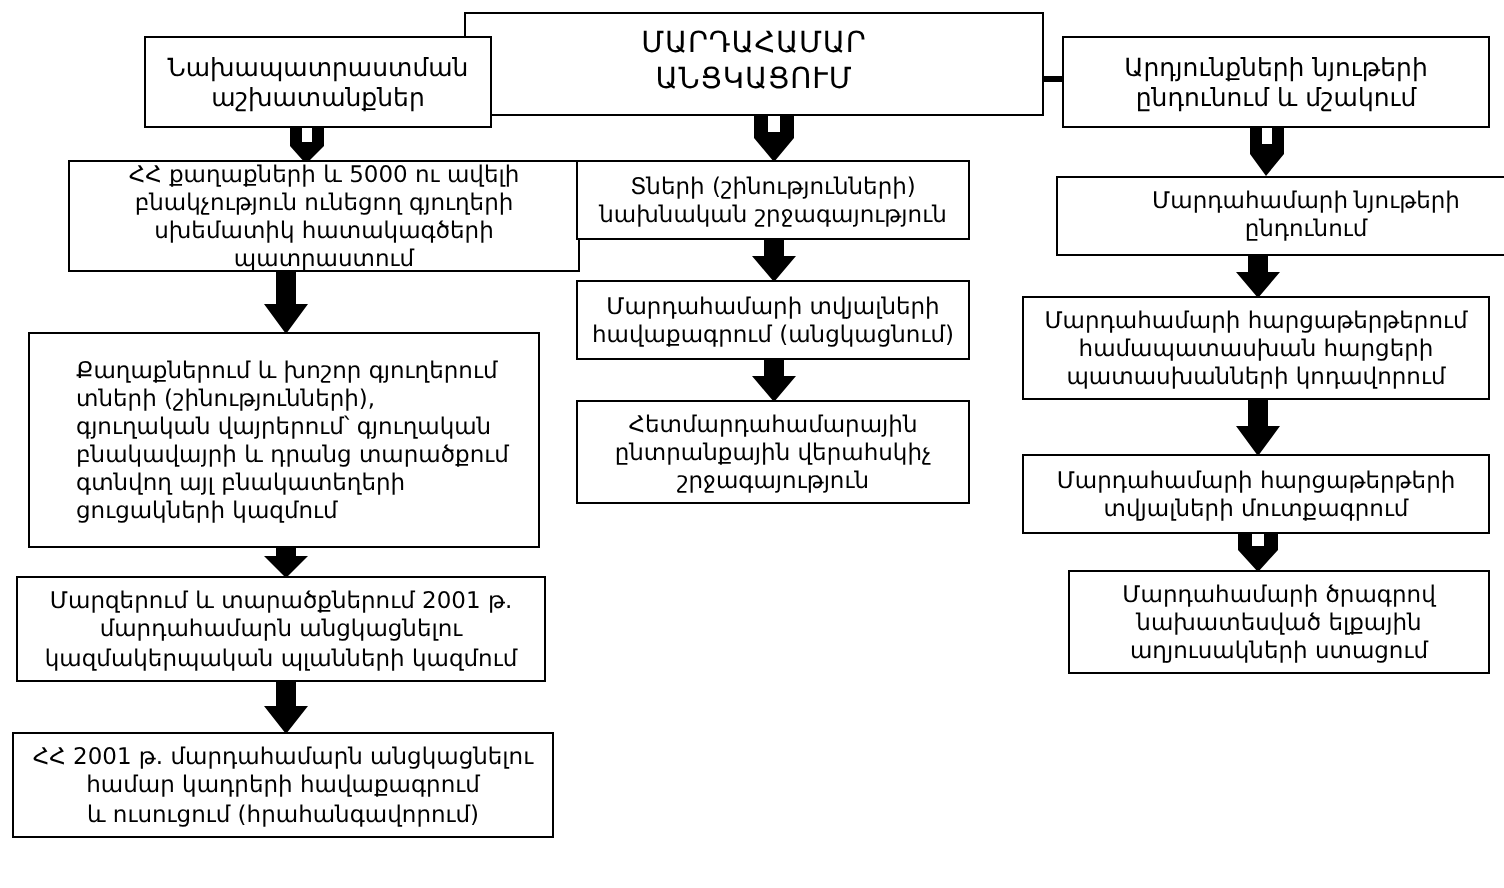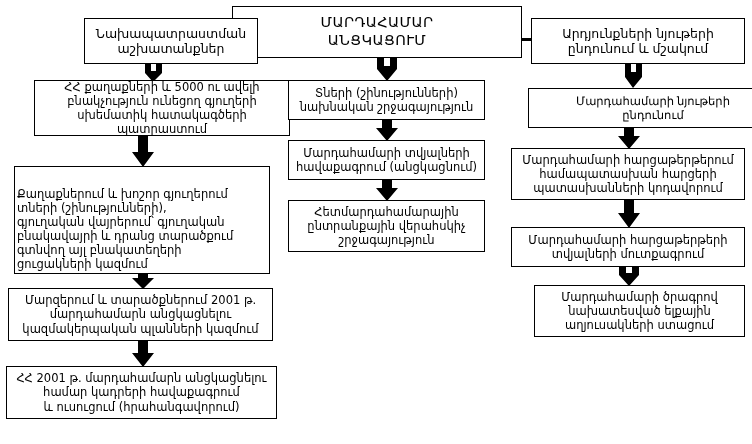--- a/index.html
+++ b/index.html
@@ -57,38 +57,38 @@
 </head>
 <body>
 
 <div id="canvas">
 
   <div class="box title" style="left:232px; top:6px; width:290px; height:52px;">
     <span class="line">ՄԱՐԴԱՀԱՄԱՐ</span>
     <span class="line">ԱՆՑԿԱՑՈՒՄ</span>
   </div>
 
-  <div class="box" style="left:84px; top:18px; width:174px; height:46px;">
+  <div class="box" style="left:72px; top:18px; width:174px; height:46px;">
     <span class="line">Նախապատրաստման</span>
     <span class="line">աշխատանքներ</span>
   </div>
 
   <div class="box" style="left:531px; top:18px; width:214px; height:46px;">
     <span class="line">Արդյունքների նյութերի</span>
     <span class="line">ընդունում և մշակում</span>
   </div>
 
   <div class="box" style="left:14px; top:80px; width:256px; height:56px; font-size:11.5px;margin-left:20px;">
     <span class="line">ՀՀ քաղաքների և 5000 ու ավելի</span>
     <span class="line">բնակչություն ունեցող գյուղերի</span>
     <span class="line">սխեմատիկ հատակագծերի</span>
     <span class="line">պատրաստում</span>
   </div>
 
-  <div class="box left-align" style="left:14px; top:166px; width:256px; height:108px; font-size:11.5px; padding-left:2px;justify-content:flex-end;">
+  <div class="box left-align" style="left:14px; top:166px; width:256px; height:108px; font-size:11.5px; padding-left:23px;">
     <span class="line">Քաղաքներում և խոշոր գյուղերում</span>
     <span class="line">տների (շինությունների),</span>
     <span class="line">գյուղական վայրերում՝ գյուղական</span>
     <span class="line">բնակավայրի և դրանց տարածքում</span>
     <span class="line">գտնվող այլ բնակատեղերի</span>
     <span class="line">ցուցակների կազմում</span>
   </div>
 
   <div class="box" style="left:8px; top:288px; width:265px; height:53px; font-size:11.5px;">
     <span class="line">Մարզերում և տարածքներում 2001 թ.</span>

